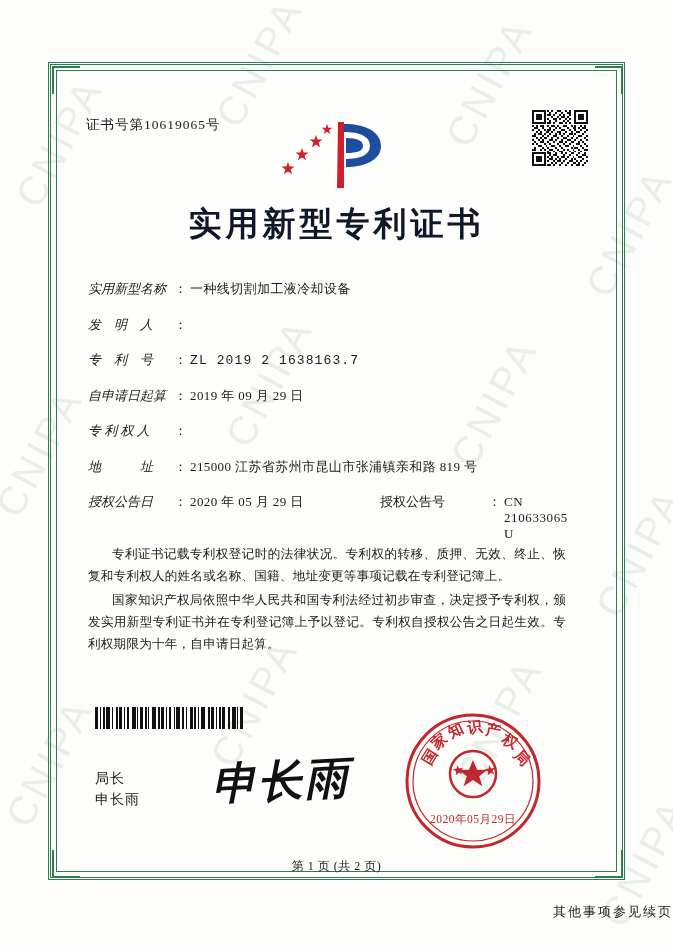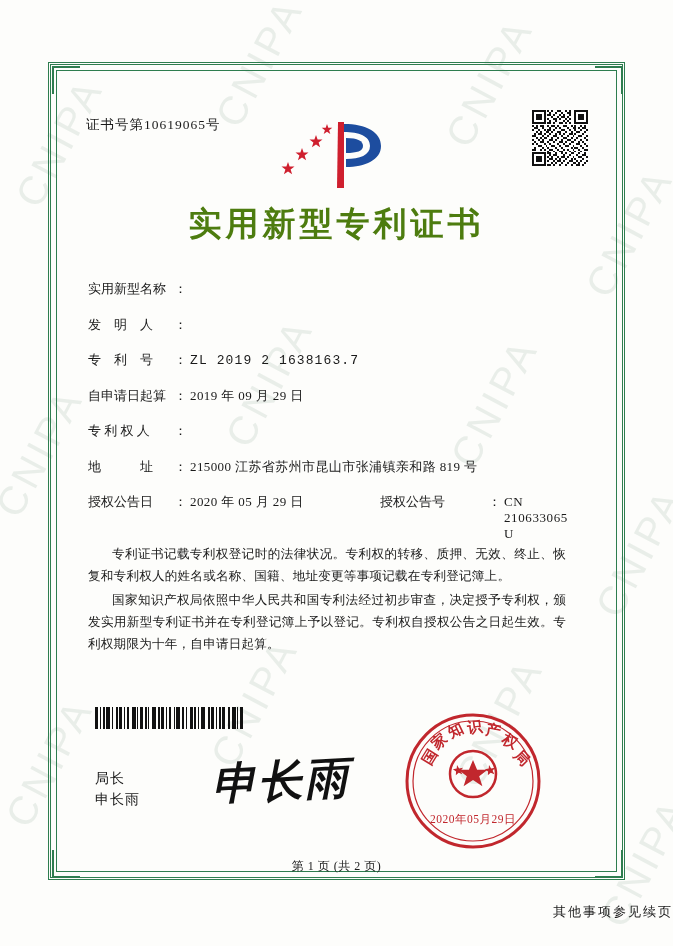--- a/index.html
+++ b/index.html
@@ -98,40 +98,41 @@
   .main-title {
     position: absolute;
     left: 0;
     right: 0;
     top: 202px;
     text-align: center;
     font-size: 33px;
     font-weight: bold;
     letter-spacing: 4px;
     font-family: "Liberation Serif", "DejaVu Serif", serif;
-    color: #4d7c0f;
+    color: #0f172a;
   }
   
   .fields {
     position: absolute;
     left: 88px;
     top: 280px;
     width: 470px;
   }
   .row {
     display: flex;
     align-items: baseline;
     margin-bottom: 17.5px;
     font-size: 13px;
   }
   .row .label {
     width: 86px;
     flex: 0 0 86px;
     letter-spacing: 0px;
     white-space: nowrap;
+    font-style: italic;
   }
   .row .colon {
     flex: 0 0 auto;
     margin-right: 3px;
   }
   .row .value {
     flex: 1 1 auto;
     letter-spacing: 0.4px;
   }
   .row .value.mono {
@@ -521,20 +522,21 @@
     </svg>
   </div>
 
   <div class="main-title">实用新型专利证书</div>
 
   <div class="fields">
 
     <div class="row">
       <span class="label">实用新型名称</span>
       <span class="colon">：</span>
+      <span class="value">一种线切割加工液冷却设备</span>
     </div>
 
     <div class="row">
       <span class="label">发　明　人</span>
       <span class="colon">：</span>
     </div>
 
     <div class="row">
       <span class="label">专　利　号</span>
       <span class="colon">：</span>

